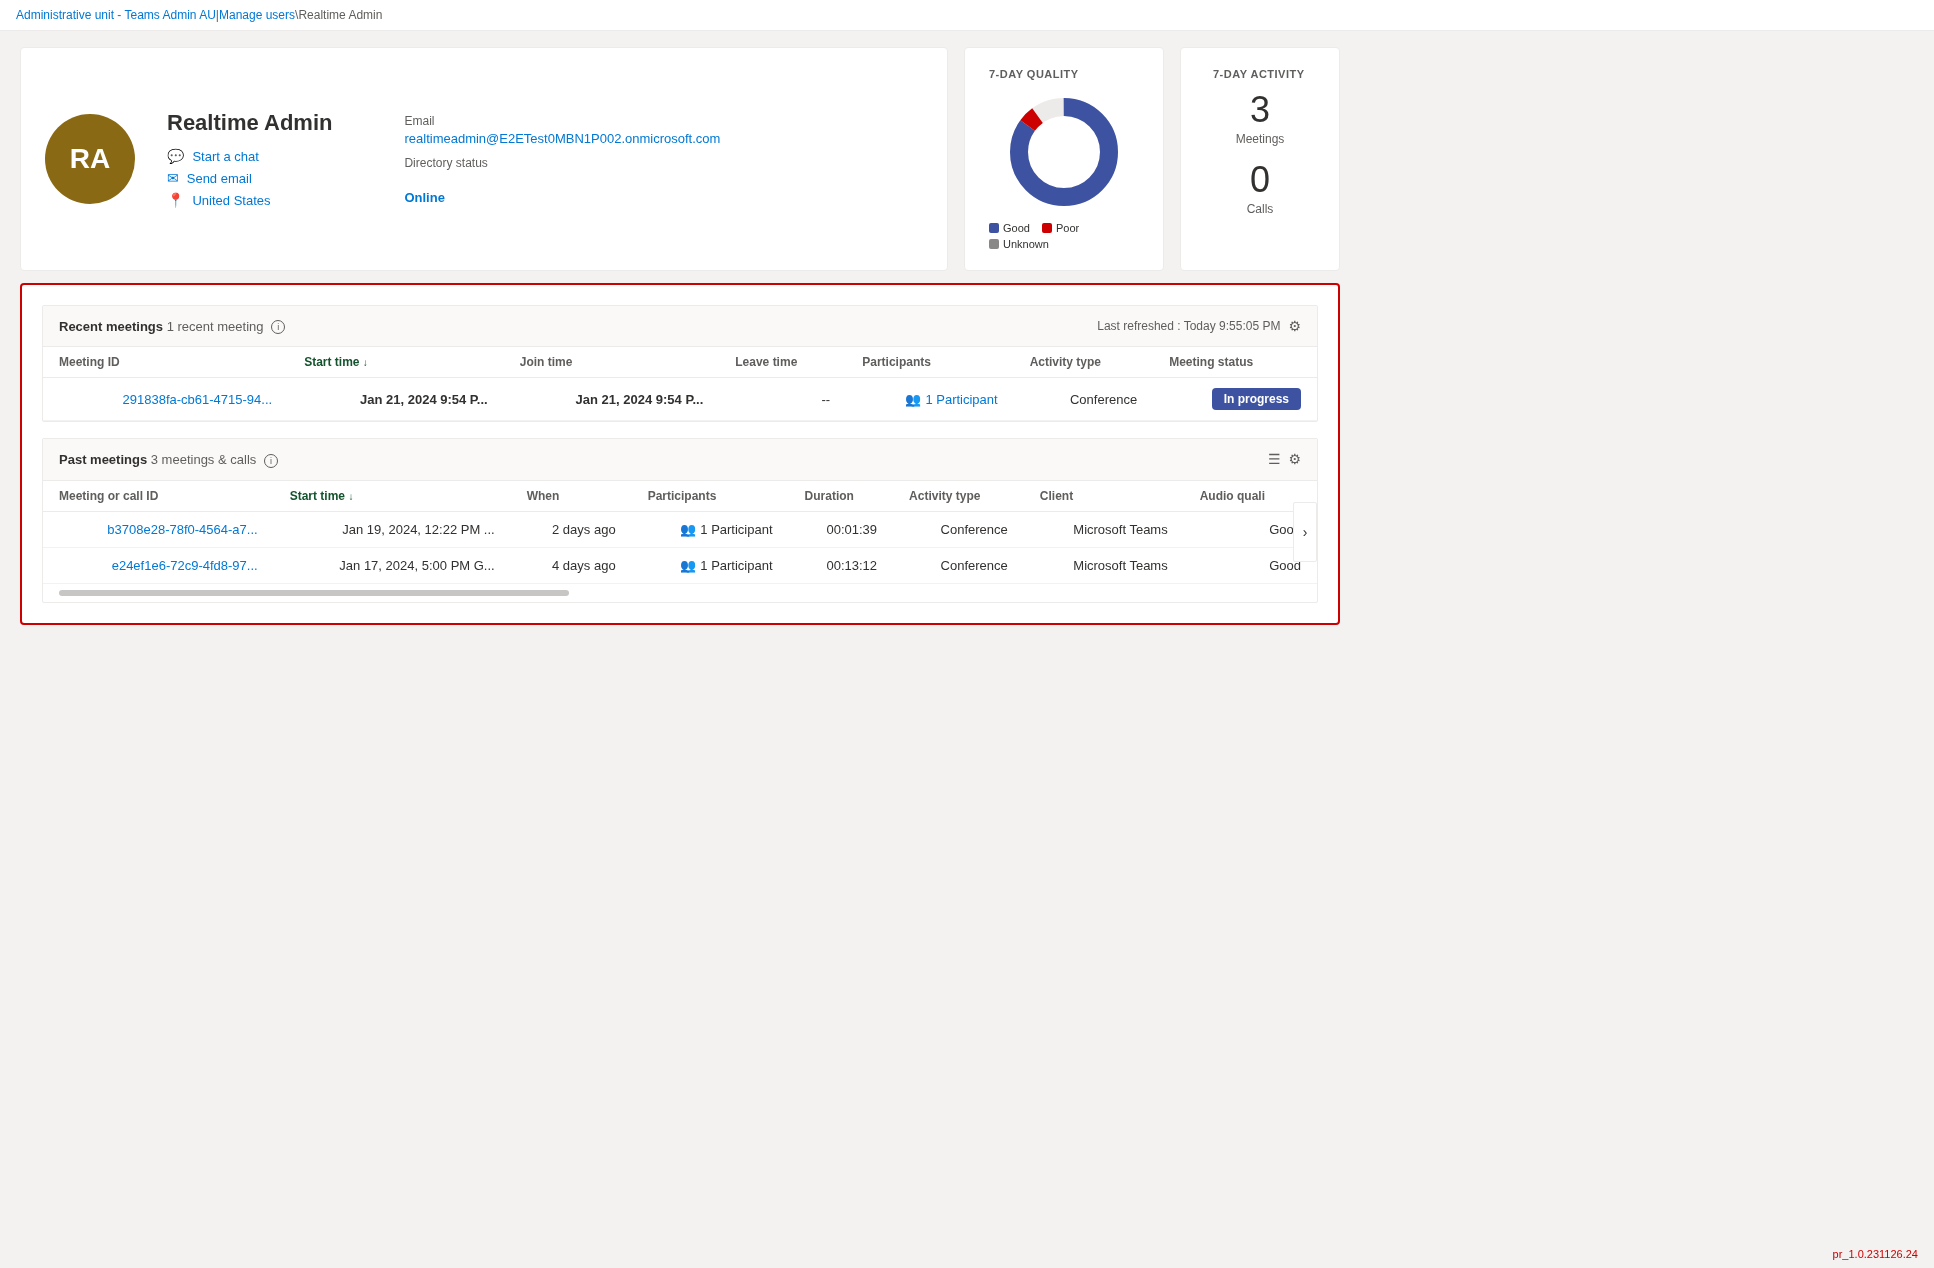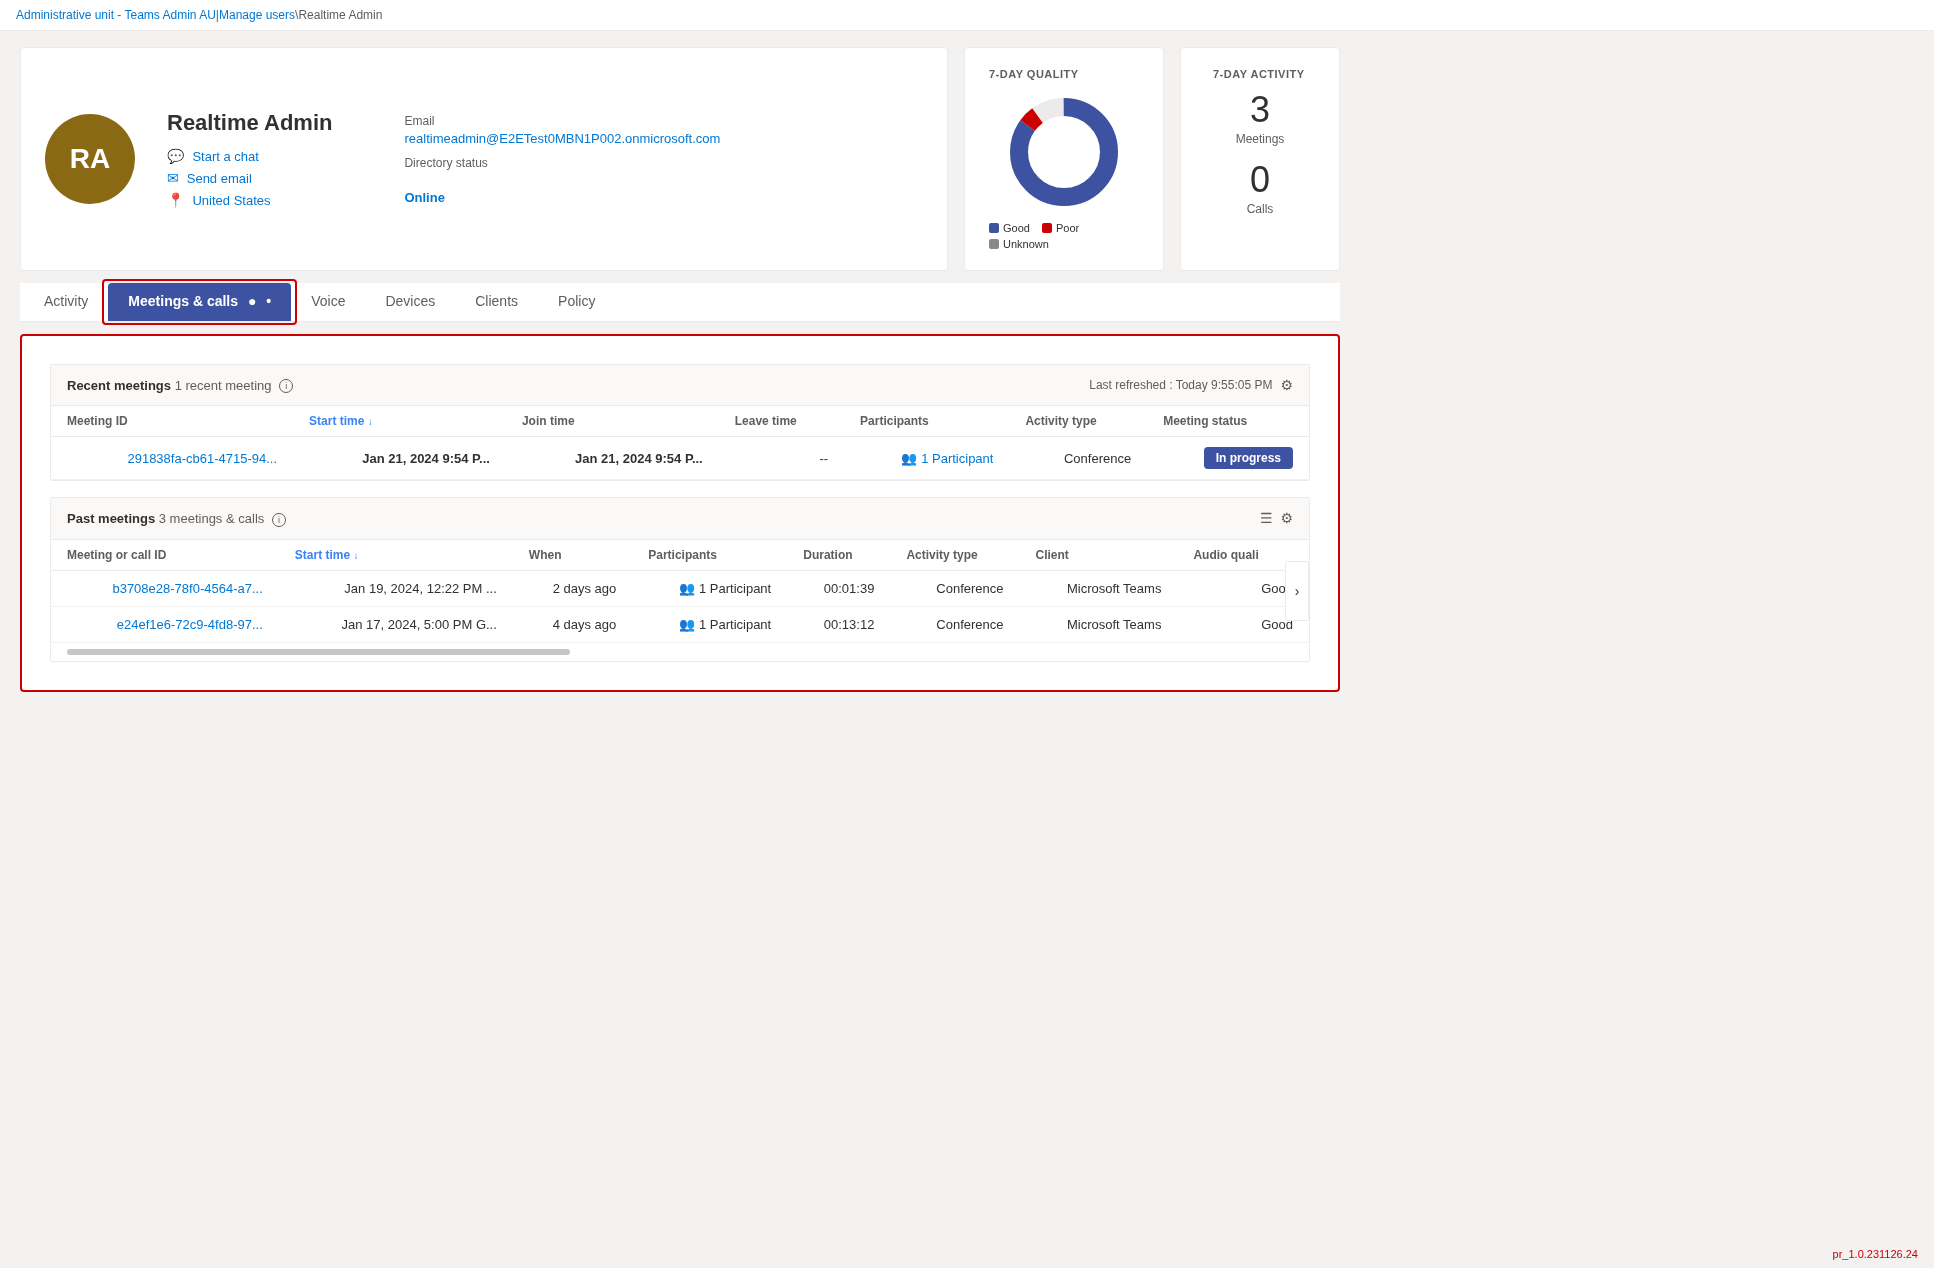--- a/index.html
+++ b/index.html
@@ -173,21 +173,21 @@
       font-weight: 700;
       color: #605e5c;
       border-bottom: 1px solid #edebe9;
     }
     .data-table td {
       padding: 10px 16px;
       font-size: 13px;
       border-bottom: 1px solid #f3f2f1;
       text-align: right;
     }
-    .data-table th.bold { font-weight: 600; color: #3b82f6; }
+    .data-table th.bold { font-weight: 600; color: #14532d; }
     .sort-arrow { font-size: 10px; }
     .link-cell { color: #0078d4; cursor: pointer; }
     .in-progress-badge {
       background: #3d52a0;
       color: #fff;
       padding: 4px 12px;
       border-radius: 4px;
       font-size: 12px;
       font-weight: 600;
       display: inline-block;
@@ -313,39 +313,22 @@
         <div class="activity-number">3</div>
         <div class="activity-label">Meetings</div>
       </div>
       <div class="activity-stat">
         <div class="activity-number">0</div>
         <div class="activity-label">Calls</div>
       </div>
     </div>
   </div>
 
-  <div style="background:#fff; margin-bottom: 12px; border-bottom: 1px solid #edebe9;">
-    <div style="display:flex; padding: 0 4px;">
-      <div class="tab-item">Activity</div>
-      <div style="position:relative;">
-        <div class="tab-item active" style="background:#3d52a0; color:#fff; border-radius:4px 4px 0 0; font-weight:600; padding: 10px 20px; cursor:pointer;">
-          <span>Meetings &amp; calls</span>
-          <span style="margin-left:6px;">●</span>
-        </div>
-
-        <div style="position:absolute; top:-4px; left:-6px; right:-6px; bottom:-4px; border:2px solid #c00; border-radius:4px; pointer-events:none;"></div>
-      </div>
-      <div class="tab-item">Voice</div>
-      <div class="tab-item">Devices</div>
-      <div class="tab-item">Clients</div>
-      <div class="tab-item">Policy</div>
-    </div>
-  </div>
-
-  <div style="border:2px solid #c00; border-radius:4px; padding:28px; background:#fff;">
+
+  <div style="border:2px solid #c00; border-radius:4px; padding:20px; background:#fff;">
 
     <div class="recent-section">
       <div class="section-header">
         <div>
           <span class="section-title">
             <span>Recent meetings</span>
             <span class="count"> <span>1 recent meeting</span></span>
           </span>
           <span class="info-icon">i</span>
         </div>

